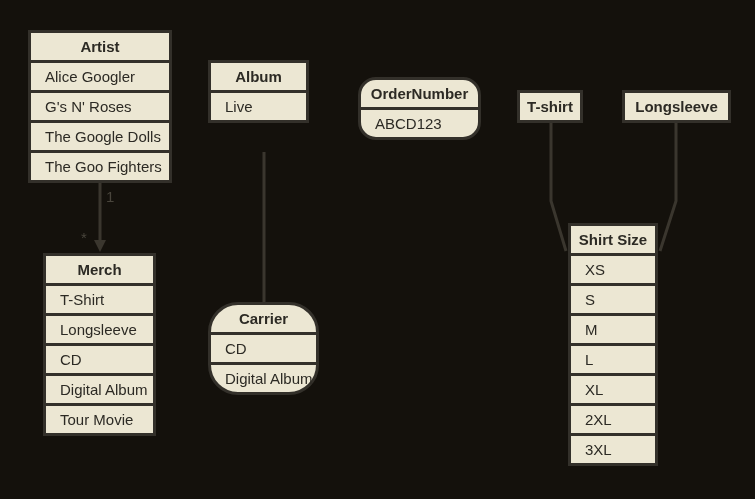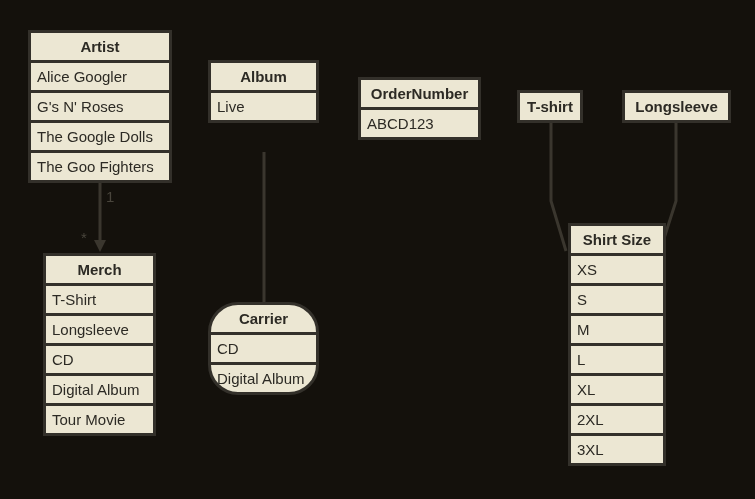--- a/index.html
+++ b/index.html
@@ -35,31 +35,31 @@
     justify-content: center;
     font-weight: bold;
     white-space: nowrap;
     text-align: right;
   }
   .entity .row {
     height: 27px;
     border-top: 3px solid #33302a;
     display: flex;
     align-items: center;
-    padding: 0 6px;
+    padding: 0 14px;
     white-space: nowrap;
   }
   #t-artist      { left: 28px;  top: 30px;  width: 144px; }
   #t-merch       { left: 43px;  top: 253px; width: 113px; }
-  #t-album       { left: 208px; top: 60px;  width: 111px; }
+  #t-album       { left: 208px; top: 60px;  width: 101px; }
   #t-carrier     { left: 208px; top: 302px; width: 111px; border-radius: 30px; }
-  #t-ordernumber { left: 358px; top: 77px;  width: 123px; }
+  #t-ordernumber { left: 358px; top: 77px;  width: 123px; border-radius: 18px; }
   #t-tshirt      { left: 517px; top: 90px;  width: 66px;  }
   #t-longsleeve  { left: 622px; top: 90px;  width: 109px; }
-  #t-shirtsize   { left: 568px; top: 223px; width: 98px;  }
+  #t-shirtsize   { left: 568px; top: 223px; width: 90px;  }
   .edge {
     stroke: #3a362e;
     stroke-width: 3;
     fill: none;
     stroke-linejoin: round;
   }
   .edge-label {
     fill: #49453c;
     font-family: "Liberation Sans", sans-serif;
     font-size: 15px;

